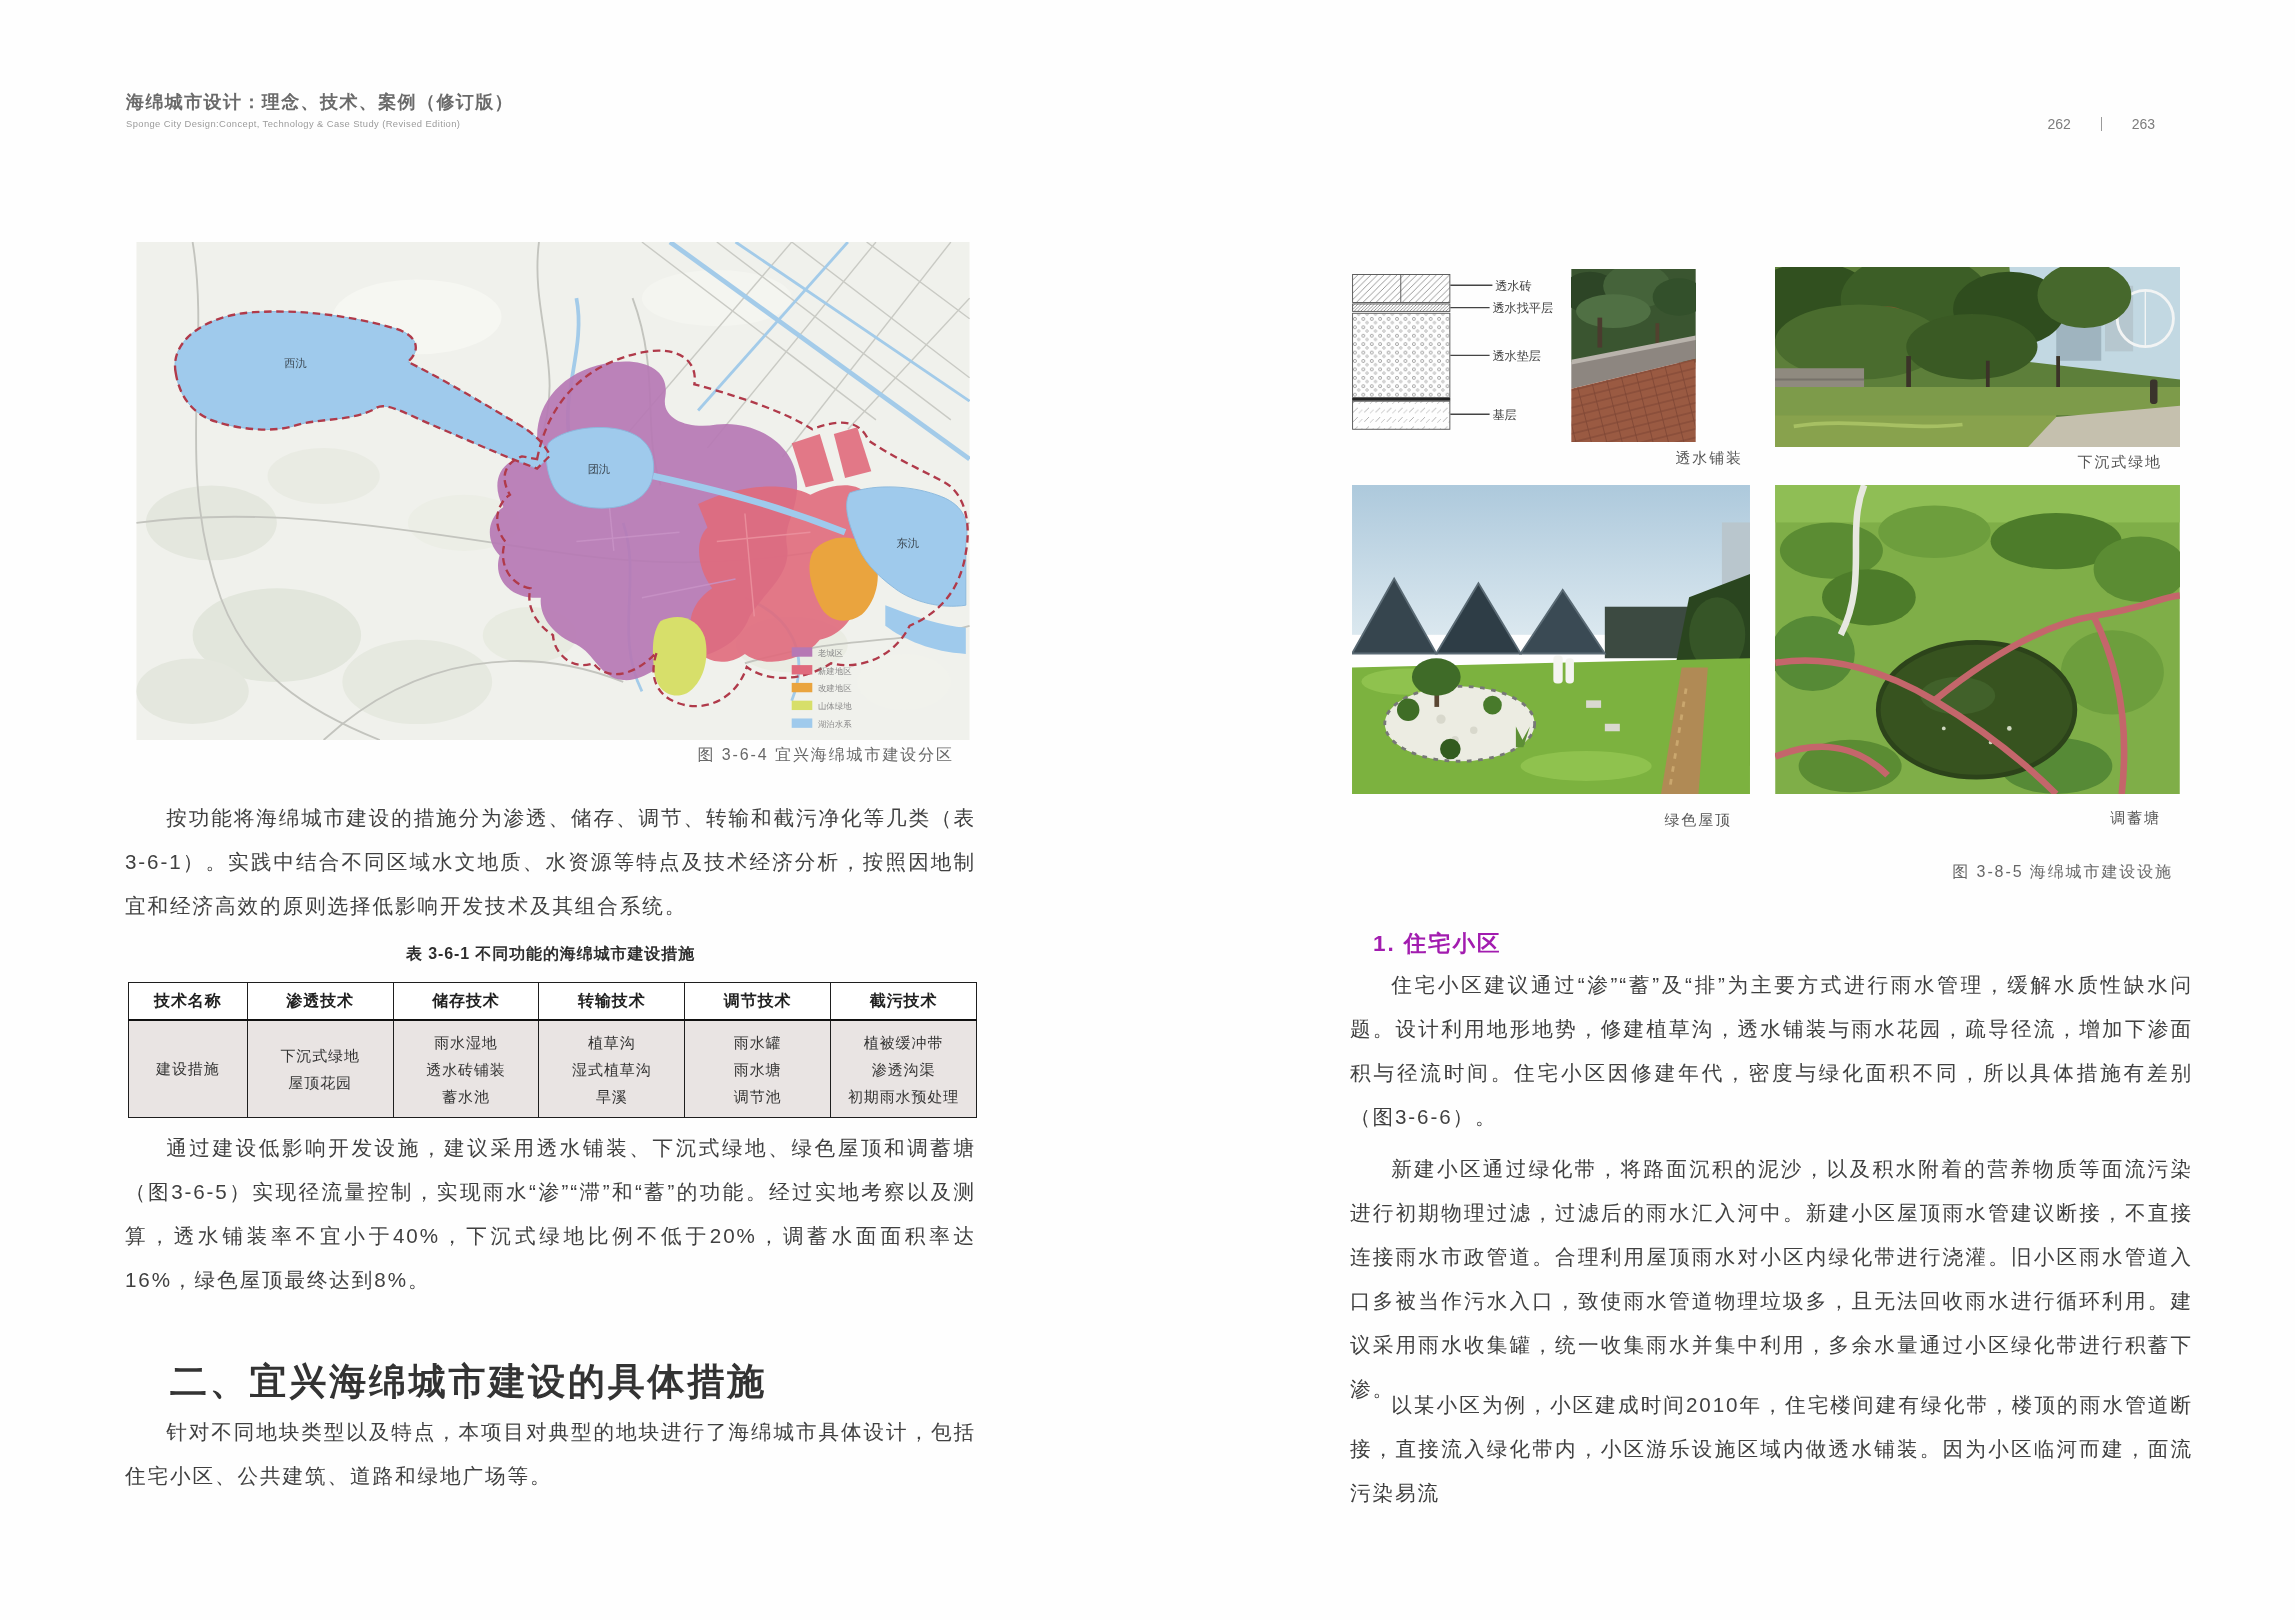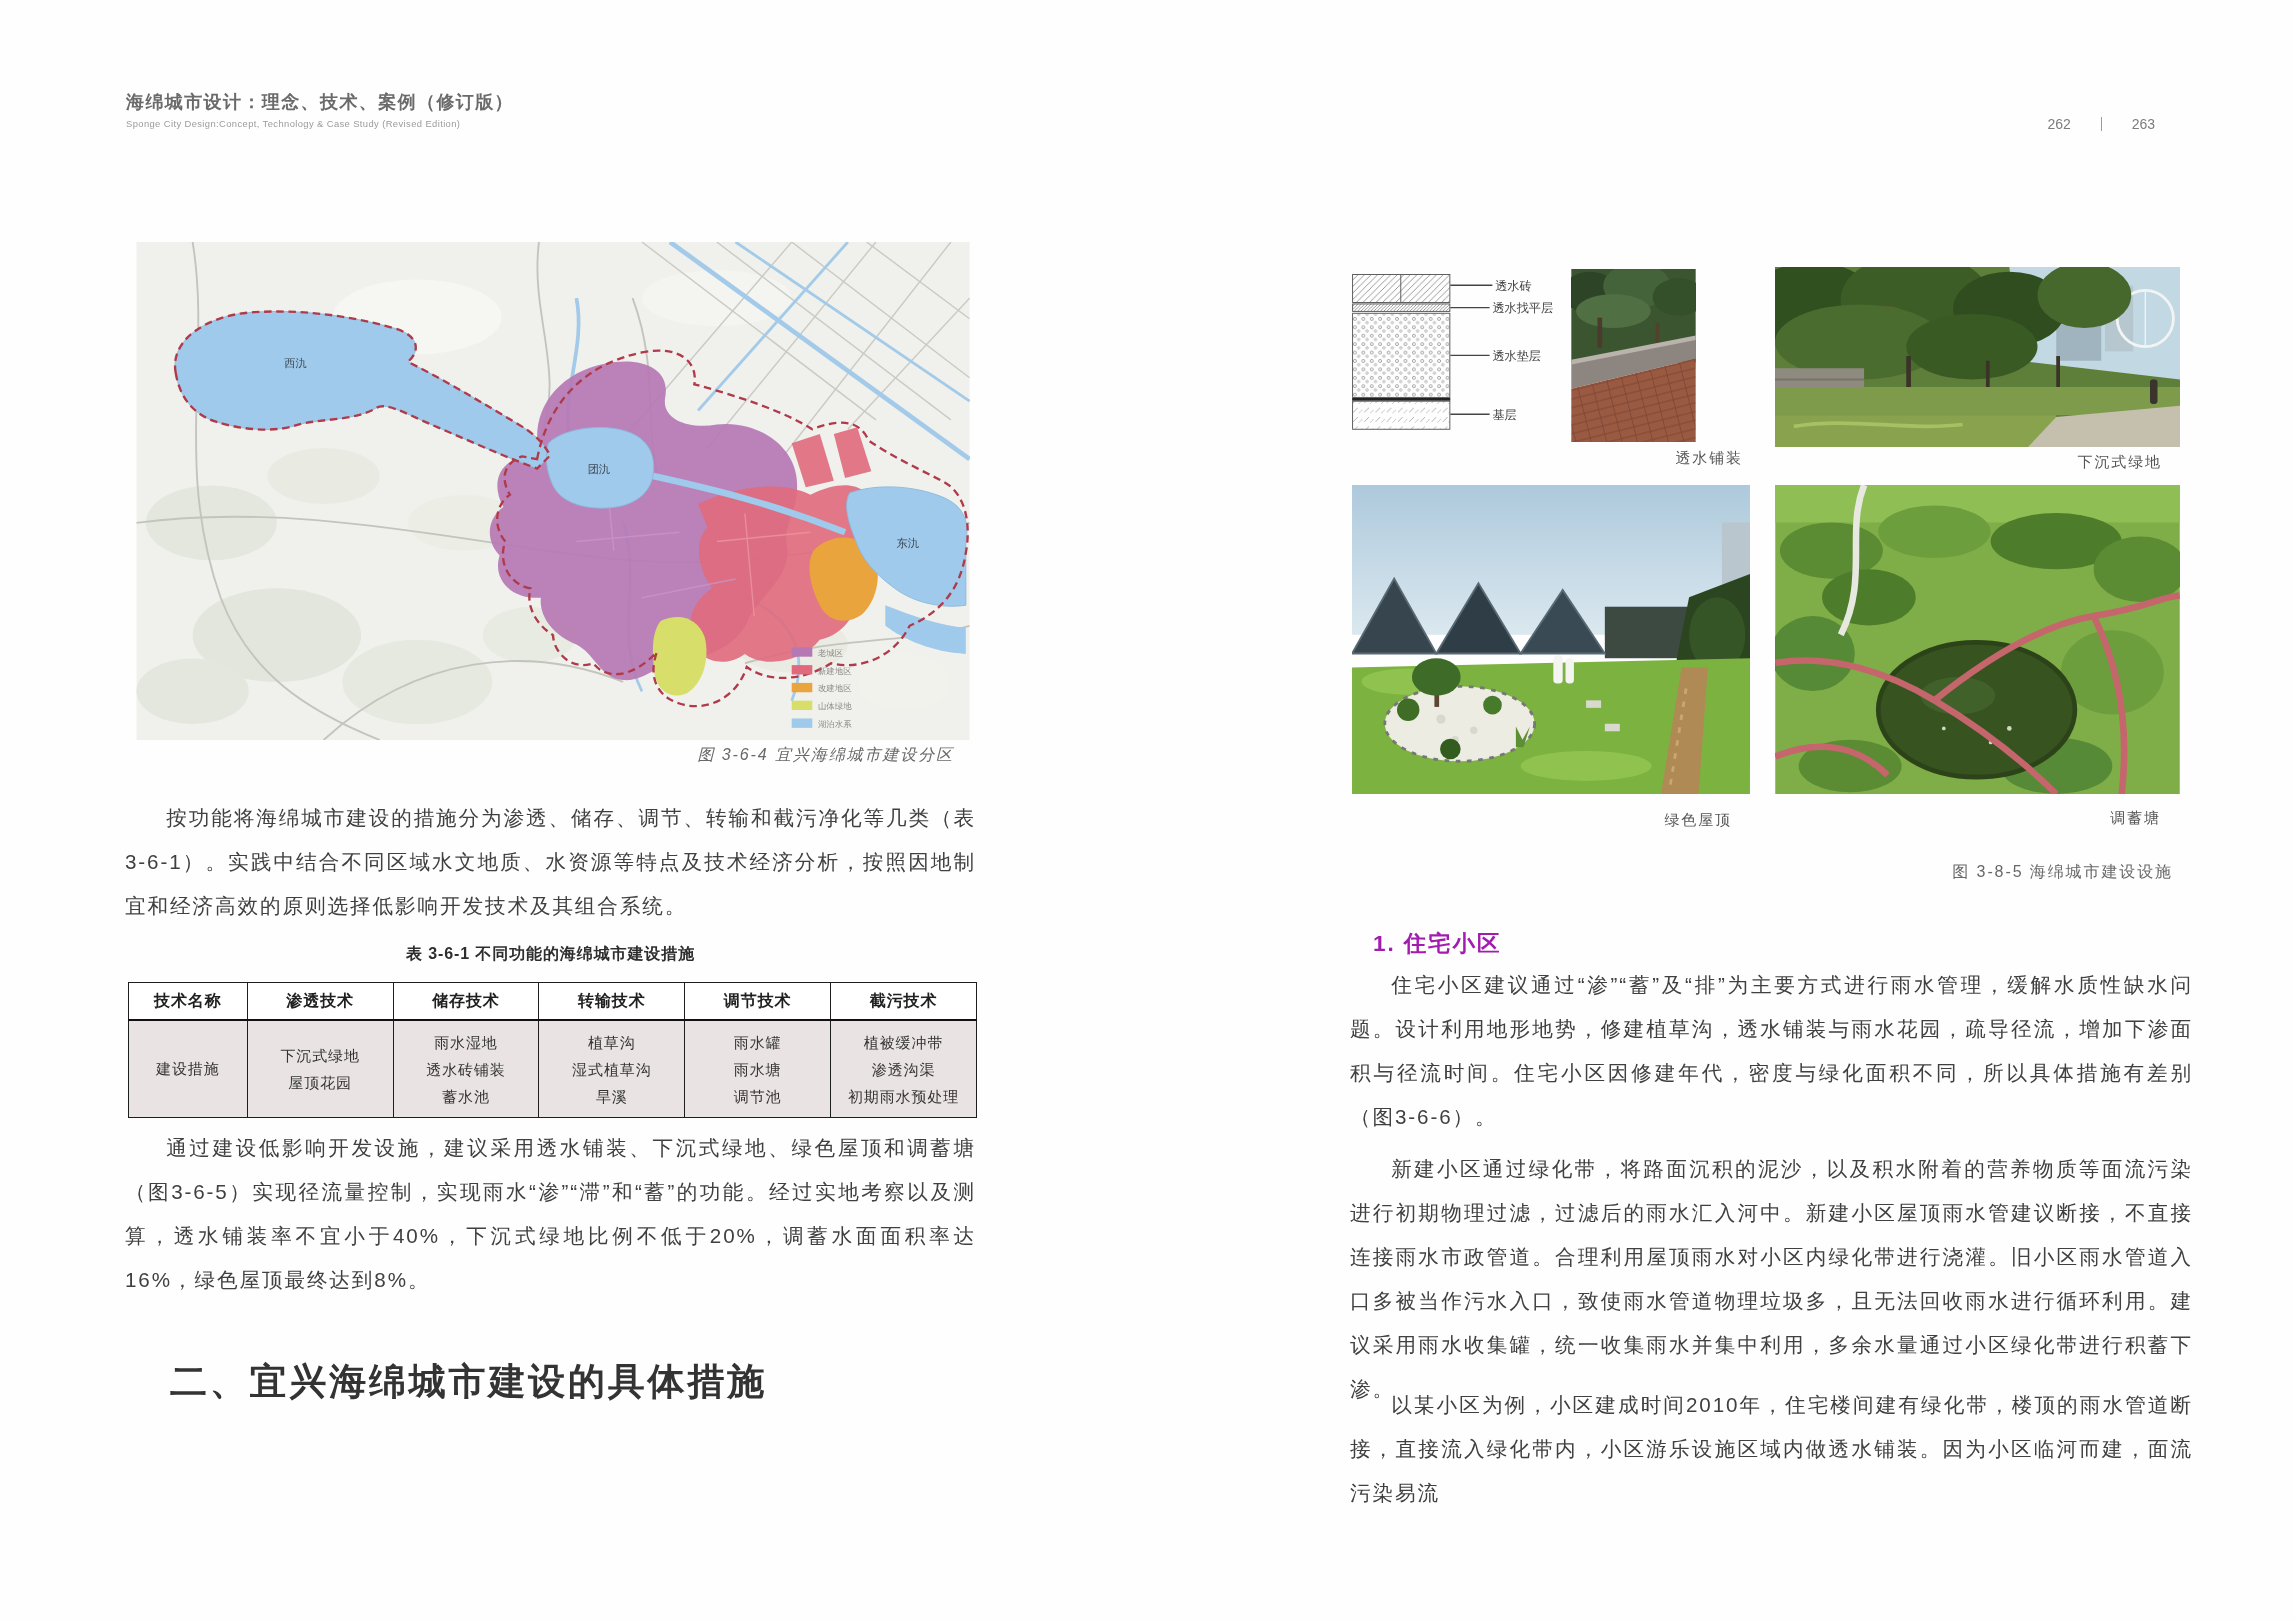--- a/index.html
+++ b/index.html
@@ -129,21 +129,21 @@
       <g font-size="9" fill="#8a8a8a">
         <text x="728" y="442">老城区</text>
         <text x="728" y="461">新建地区</text>
         <text x="728" y="480">改建地区</text>
         <text x="728" y="499">山体绿地</text>
         <text x="728" y="518">湖泊水系</text>
       </g>
     </g>
   </svg>
 
-  <div class="abs fig-caption" style="left:126px; top:745px; width:828px;font-style:italic;">图 3-6-4 宜兴海绵城市建设分区</div>
+  <div class="abs fig-caption" style="left:126px; top:745px; width:828px;">图 3-6-4 宜兴海绵城市建设分区</div>
 
   <p class="abs body-text" style="left:125px; top:796px; width:851px;">按功能将海绵城市建设的措施分为渗透、储存、调节、转输和截污净化等几类（表3-6-1）。实践中结合不同区域水文地质、水资源等特点及技术经济分析，按照因地制宜和经济高效的原则选择低影响开发技术及其组合系统。</p>
 
   <div class="abs table-title" style="left:125px; top:944px; width:851px;">表 3-6-1 不同功能的海绵城市建设措施</div>
 
   <table class="lid-table abs" style="left:128px; top:982px;">
     <colgroup>
         <col style="width:14%">
         <col style="width:17.2%">
         <col style="width:17.2%">
@@ -189,20 +189,21 @@
           <div class="cell-line">初期雨水预处理</div>
         </td>
       </tr>
     </tbody>
   </table>
 
   <p class="abs body-text" style="left:125px; top:1126px; width:851px;">通过建设低影响开发设施，建议采用透水铺装、下沉式绿地、绿色屋顶和调蓄塘（图3-6-5）实现径流量控制，实现雨水“渗”“滞”和“蓄”的功能。经过实地考察以及测算，透水铺装率不宜小于40%，下沉式绿地比例不低于20%，调蓄水面面积率达16%，绿色屋顶最终达到8%。</p>
 
   <div class="abs section-heading" style="left:170px; top:1357px;">二、宜兴海绵城市建设的具体措施</div>
 
+  <p class="abs body-text" style="left:125px; top:1410px; width:851px;">针对不同地块类型以及特点，本项目对典型的地块进行了海绵城市具体设计，包括住宅小区、公共建筑、道路和绿地广场等。</p>
 
   <div class="abs pagenums" style="left:1986px; top:116px; width:169px;">
     <span>262</span>
     <span class="pagenum-divider"></span>
     <span>263</span>
   </div>
 
   <svg class="abs" style="left:1352px; top:274px;" width="206" height="159" viewBox="0 0 220 170">
     <defs>
       <pattern id="hatchA" width="7" height="7" patternUnits="userSpaceOnUse">

